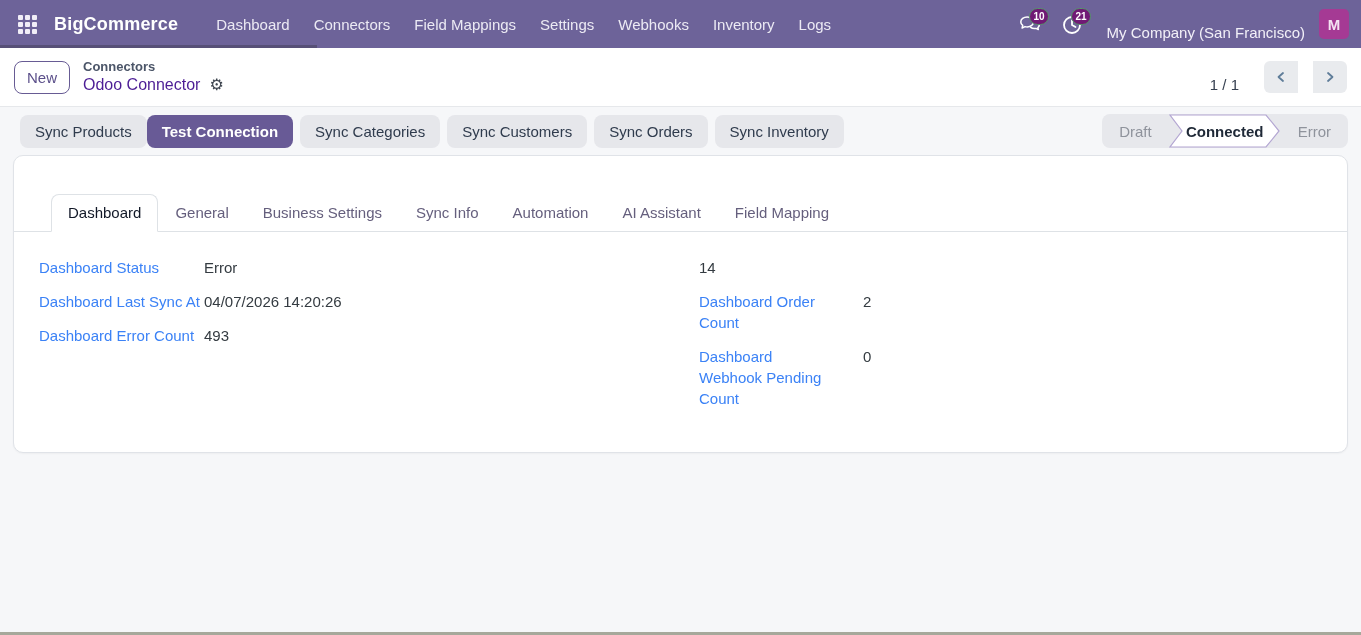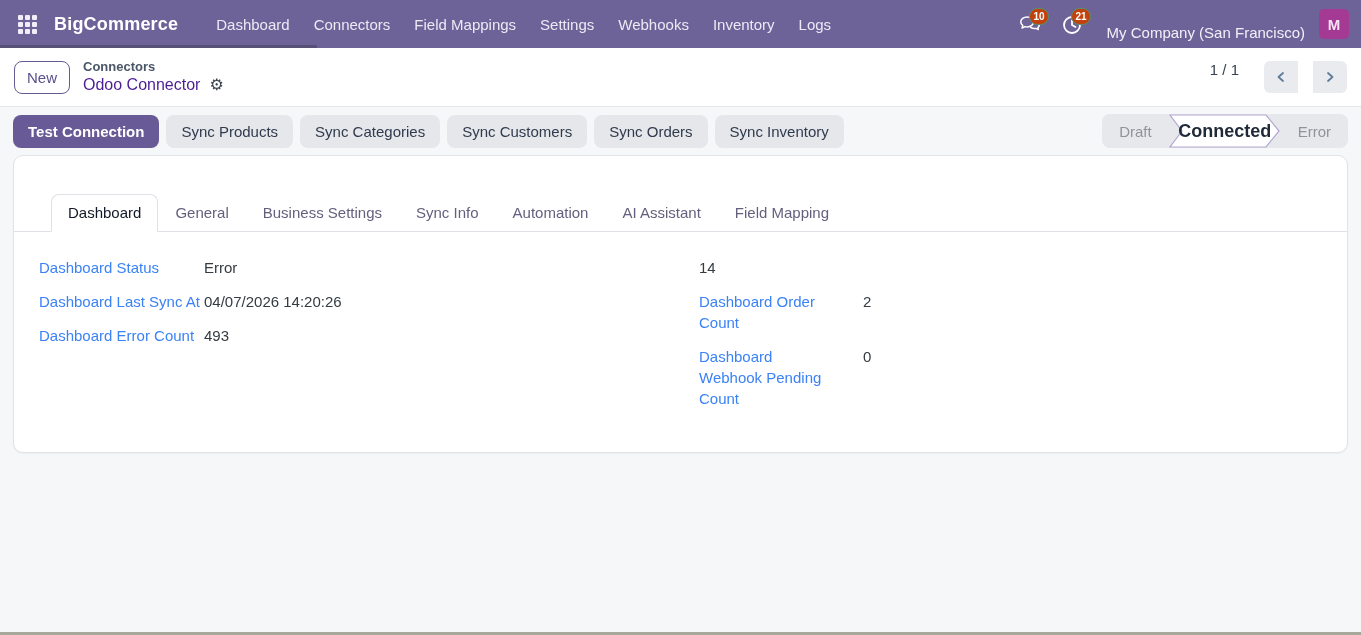--- a/index.html
+++ b/index.html
@@ -27,21 +27,21 @@
   .grid-icon i { width:5px; height:5px; background:#f1eef7; border-radius:1px; display:block; }
   .brand { font-size:18px; font-weight:600; margin-left:12px; letter-spacing:.2px; }
   .nav-items { display:flex; margin-left:26px; }
   .nav-item {
     padding:6px 12px; font-size:15px; color:#eceaf4; cursor:pointer; border-radius:4px; white-space:nowrap;
   }
   .nav-right { margin-left:auto; display:flex; align-items:center; }
   .icon-btn { position:relative; width:34px; height:34px; display:flex; align-items:center; justify-content:center; cursor:pointer; margin-right:8px; }
   .badge {
     position:absolute; top:1px; right:-2px; min-width:17px; height:17px; padding:0 3px;
-    background:#c2410c; border:1px solid #57936b; border-radius:9px;
+    background:#701a75; border:1px solid #57936b; border-radius:9px;
     font-size:10px; font-weight:700; color:#fff; display:flex; align-items:center; justify-content:center;
   }
   .company-name { font-size:15px; color:#f2f0f8; margin:16px 14px 0 10px; white-space:nowrap; cursor:pointer; }
   .avatar {
     width:30px; height:30px; border-radius:5px; background:#a53a94; color:#f4e3f2;
     display:flex; align-items:center; justify-content:center; font-size:15px; font-weight:600; cursor:pointer;
   }
 
   
   .control-panel {
@@ -51,21 +51,21 @@
   .btn-new {
     background:#fff; border:1px solid #675b94; color:#5b4f8a;
     font-size:15px; font-weight:500; padding:7px 12px; border-radius:8px; cursor:pointer;
     font-family:"Liberation Sans", sans-serif;
   }
   .crumbs { display:flex; flex-direction:column; margin-left:13px; justify-content:center; }
   .crumb-parent { font-size:13px; color:#4b5568; font-weight:600; cursor:pointer; line-height:16px; }
   .crumb-current-row { display:flex; align-items:center; line-height:20px; }
   .crumb-current { font-size:16px; color:#4c1d95; }
   .gear { font-size:16px; color:#3f4650; margin-left:9px; cursor:pointer; line-height:1; }
-  .pager { margin-left:auto; display:flex; align-items:flex-start;gap:13px; }
+  .pager { margin-left:auto; display:flex; align-items:flex-end;gap:13px; }
   .pager-value { font-size:15px; color:#374151; margin-right:12px; }
   .pager-btn {
     width:34px; height:32px; background:#e9ebee; border:none; cursor:pointer;
     display:flex; align-items:center; justify-content:center;
   }
   .pager-btn.prev { border-radius:6px 0 0 6px; margin-right:2px; }
   .pager-btn.next { border-radius:0 6px 6px 0; }
 
   
   .action-band { height:48px; display:flex; align-items:center; padding:0 13px; }
@@ -73,21 +73,21 @@
   .btn-primary { background:#685a96; color:#fff; font-weight:700; }
   .btn-secondary { background:#e6e7eb; color:#2f3b4d; font-weight:500; margin-left:7px; }
 
   .statusbar {
     margin-left:auto; background:#e7e8ec; border-radius:8px; height:34px;
     display:flex; align-items:center; overflow:hidden;
   }
   .status-state { font-size:15px; font-weight:500; color:#8f939c; padding:0 17px; cursor:pointer; white-space:nowrap; }
   .status-active { position:relative; width:112px; height:34px; display:flex; align-items:center; justify-content:center; cursor:pointer; }
   .status-active svg { position:absolute; inset:0; }
-  .status-active span { position:relative; font-size:18px; font-weight:700; color:#1f2937; }
+  .status-active span { position:relative; font-size:15px; font-weight:700; color:#1f2937; }
 
   
   .sheet {
     margin:0 13px; background:#fff; border:1px solid #e0e3e8; border-radius:10px;
     min-height:293px; box-shadow:0 1px 2px rgba(0,0,0,.04);
   }
   .tab-strip { margin-top:38px; padding-left:37px; border-bottom:1px solid #dee2e6; display:flex; }
   .tab {
     font-size:15px; padding:8px 16px; color:#655f7d; cursor:pointer; white-space:nowrap;
     border:1px solid transparent; margin-bottom:-1px; line-height:20px;
@@ -172,22 +172,22 @@
     </button>
     <button class="pager-btn next">
       <svg width="14" height="14" viewBox="0 0 14 14">
         <polyline points="5,3 9.5,7 5,11" fill="none" stroke="#5f7d99" stroke-width="1.8" stroke-linecap="round" stroke-linejoin="round"></polyline>
       </svg>
     </button>
   </div>
 </div>
 
 <div class="action-band">
+  <button class="btn btn-secondary">Sync Products</button>
   <button class="btn btn-primary">Test Connection</button>
-  <button class="btn btn-secondary">Sync Products</button>
   <button class="btn btn-secondary">Sync Categories</button>
   <button class="btn btn-secondary">Sync Customers</button>
   <button class="btn btn-secondary">Sync Orders</button>
   <button class="btn btn-secondary">Sync Inventory</button>
 
   <div class="statusbar">
     <span class="status-state">Draft</span>
     <span class="status-active">
       <svg viewBox="0 0 112 34" width="112" height="34">
         <path d="M1 1 H97 L110 17 L97 33 H1 L13 17 Z" fill="#ffffff" stroke="#b3a6d2" stroke-width="1.2"></path>

